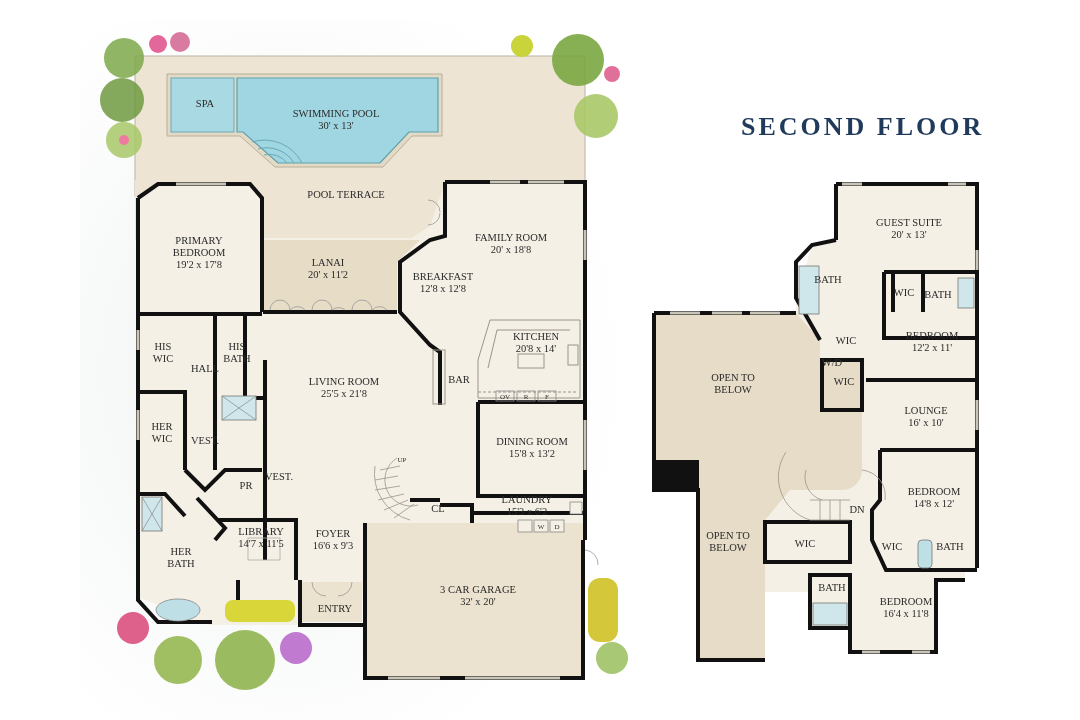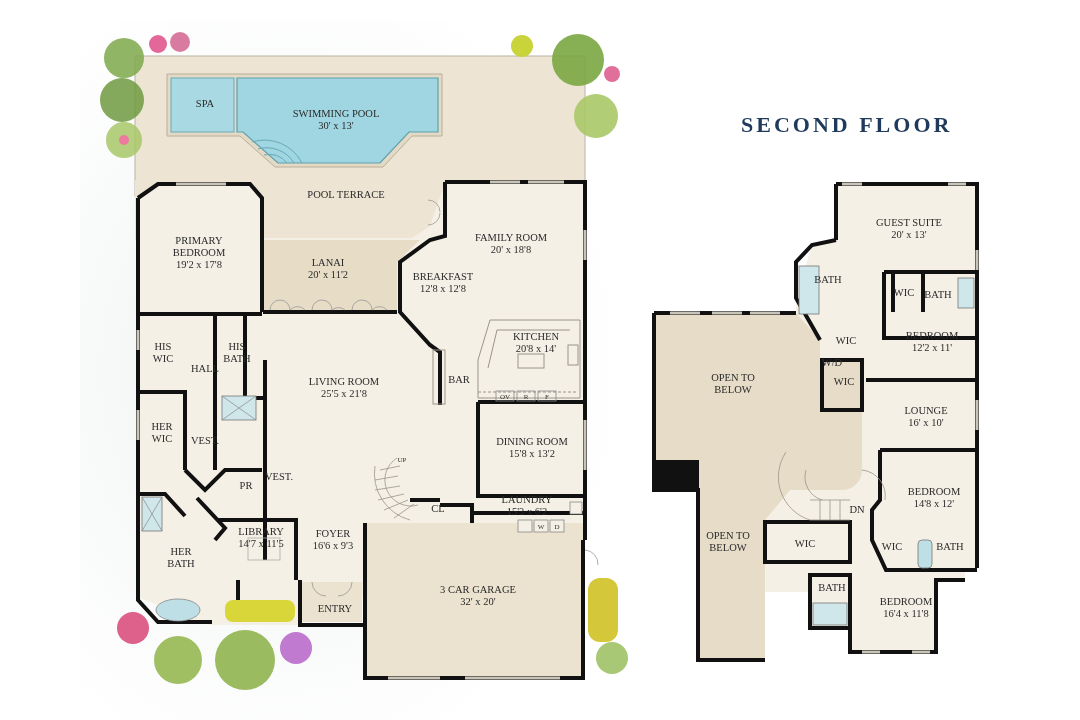--- a/index.html
+++ b/index.html
@@ -18,21 +18,21 @@
       font-family: "Liberation Serif", "DejaVu Serif", serif;
       font-size: 10.5px; fill: #2b2b2b; text-anchor: middle;
     }
     .small-label {
       font-family: "Liberation Serif", "DejaVu Serif", serif;
       font-size: 7px; fill: #333; text-anchor: middle;
     }
     #floor-title {
       position: absolute; left: 741px; top: 112px;
       font-family: "Liberation Serif", "DejaVu Serif", serif;
-      font-size: 22px; letter-spacing: 3px; font-weight: bold;
+      font-size: 26px; letter-spacing: 3px; font-weight: bold;
       color: #1f3a5a;
     }
   </style>
 </head>
 <body>
 
 <div id="stage">
 
   <svg width="1080" height="720" viewBox="0 0 1080 720">
     <defs>

